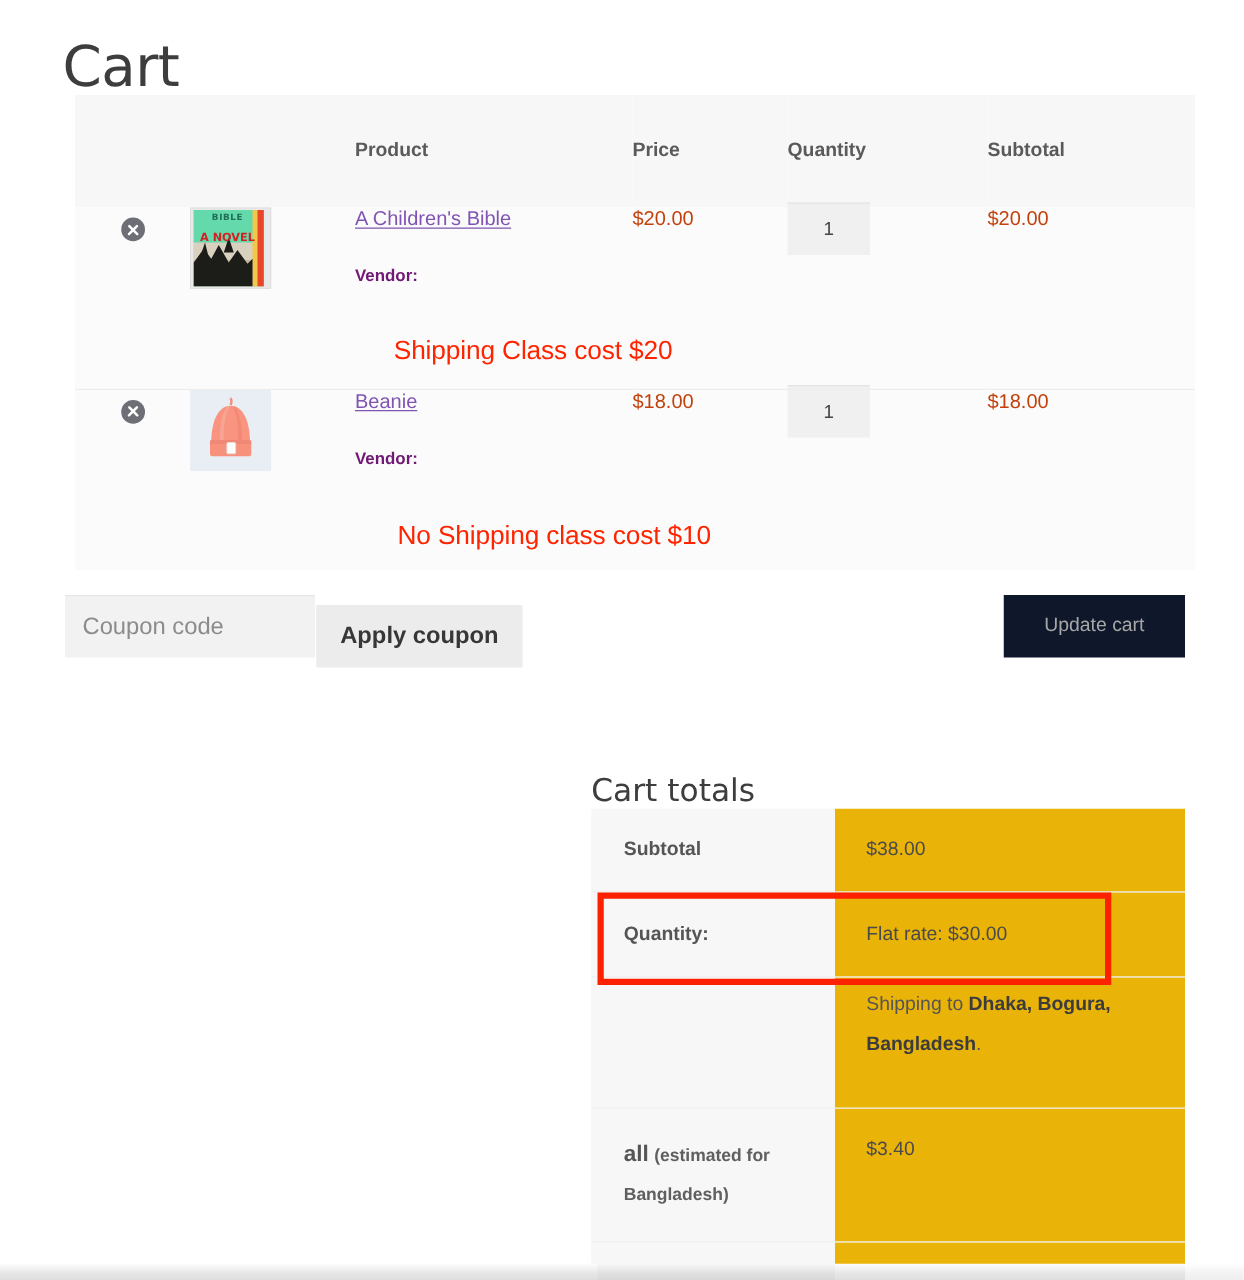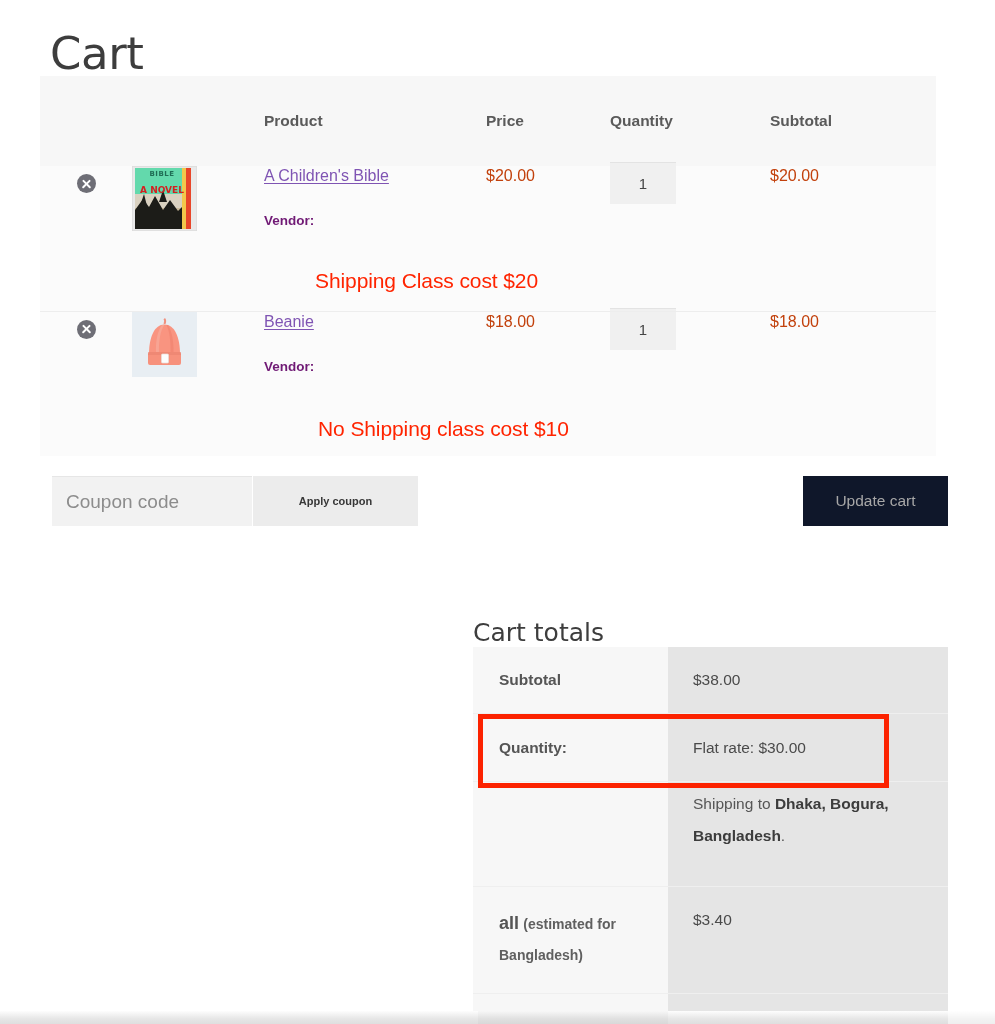--- a/index.html
+++ b/index.html
@@ -26,21 +26,21 @@
     font-weight: 400;
     color: #3d3d3d;
     letter-spacing: -0.4px;
     line-height: 56px;
     font-family: "DejaVu Sans", sans-serif;
   }
 
   
   .cart-table {
     position: absolute;
-    left: 40px; top: 76px;
+    left: 60px; top: 76px;
     width: 896px;
     border-collapse: collapse;
     table-layout: fixed;
   }
   .cart-table thead tr { background: #f7f7f7; }
   .cart-table th {
     height: 90px;
     text-align: left;
     font-size: 15.5px;
     font-weight: bold;
@@ -165,25 +165,25 @@
     border-top: 1px solid #e6e6e6;
     padding: 0 14px;
     font-size: 19px;
     color: #c2410c;
     font-family: "Liberation Sans", sans-serif;
     cursor: text;
   }
   .coupon-input::placeholder { color: #8c8c8c; }
   .apply-btn {
     position: absolute;
-    left: 201px; top: 0;
+    left: 201px; top: 8px;
     width: 165px; height: 50px;
     background: #ececec;
     border: none;
-    font-size: 11px;
+    font-size: 19px;
     font-weight: bold;
     color: #373737;
     font-family: "Liberation Sans", sans-serif;
     cursor: pointer;
   }
   .update-btn {
     position: absolute;
     right: 0; top: 0;
     width: 145px; height: 50px;
     background: #0f172a;
@@ -216,21 +216,21 @@
     background: #f7f7f7;
     text-align: left;
     vertical-align: top;
     padding: 22px 0 22px 26px;
     font-size: 15.5px;
     font-weight: bold;
     color: #555555;
     line-height: 22px;
   }
   .totals-table td {
-    background: #e5e5e5;
+    background: #eab308;
     vertical-align: top;
     padding: 22px 0 22px 25px;
     font-size: 15.5px;
     color: #4a4a4a;
     line-height: 22px;
   }
   .totals-table tr + tr th,
   .totals-table tr + tr td { border-top: 1px solid #efefef; }
 
   .row-subtotal th, .row-subtotal td { height: 66px; }

